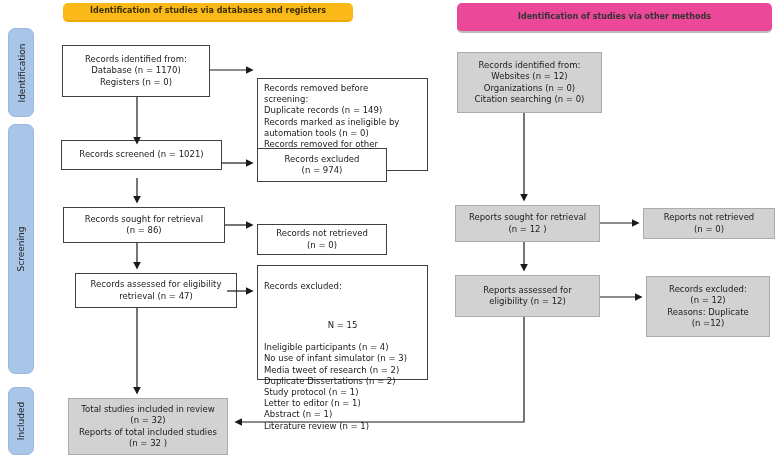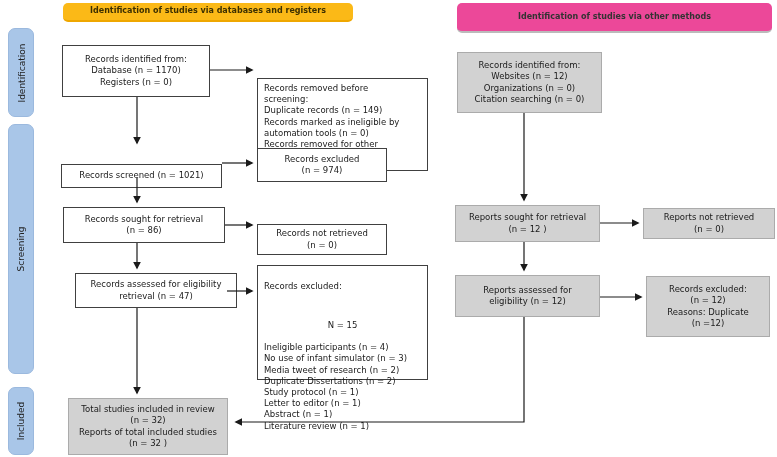--- a/index.html
+++ b/index.html
@@ -28,21 +28,21 @@
   .box{
     position:absolute;font-size:8.5px;line-height:1.32;box-sizing:border-box;
     white-space:pre-line;display:flex;align-items:center;justify-content:center;
     text-align:center;padding:2px 4px;
   }
   .wbox{background:#ffffff;border:1px solid #404040;}
   .gbox{background:#D2D2D2;border:1px solid #ABABAB;}
   .la{display:block;text-align:left;padding:4px 6px;}
   .b-db-identified{left:62px;top:45px;width:148px;height:52px;}
   .b-db-removed{left:257px;top:42px;width:171px;height:93px;margin-top:36px;}
-  .b-screened{left:61px;top:164px;width:161px;height:24px;}
+  .b-screened{left:61px;top:140px;width:161px;height:30px;}
   .b-screened-excluded{left:257px;top:148px;width:130px;height:34px;}
   .b-sought{left:63px;top:207px;width:162px;height:36px;}
   .b-not-retrieved{left:257px;top:224px;width:130px;height:31px;}
   .b-assessed{left:65px;top:273px;width:162px;height:35px;margin-left:10px;}
   .b-assessed-excluded{left:257px;top:265px;width:171px;height:115px;}
   .b-included{left:68px;top:398px;width:160px;height:57px;}
   .b-other-identified{left:457px;top:52px;width:145px;height:61px;}
   .b-reports-sought{left:455px;top:205px;width:145px;height:37px;}
   .b-reports-not-retrieved{left:643px;top:208px;width:132px;height:31px;}
   .b-reports-assessed{left:455px;top:275px;width:145px;height:42px;}

